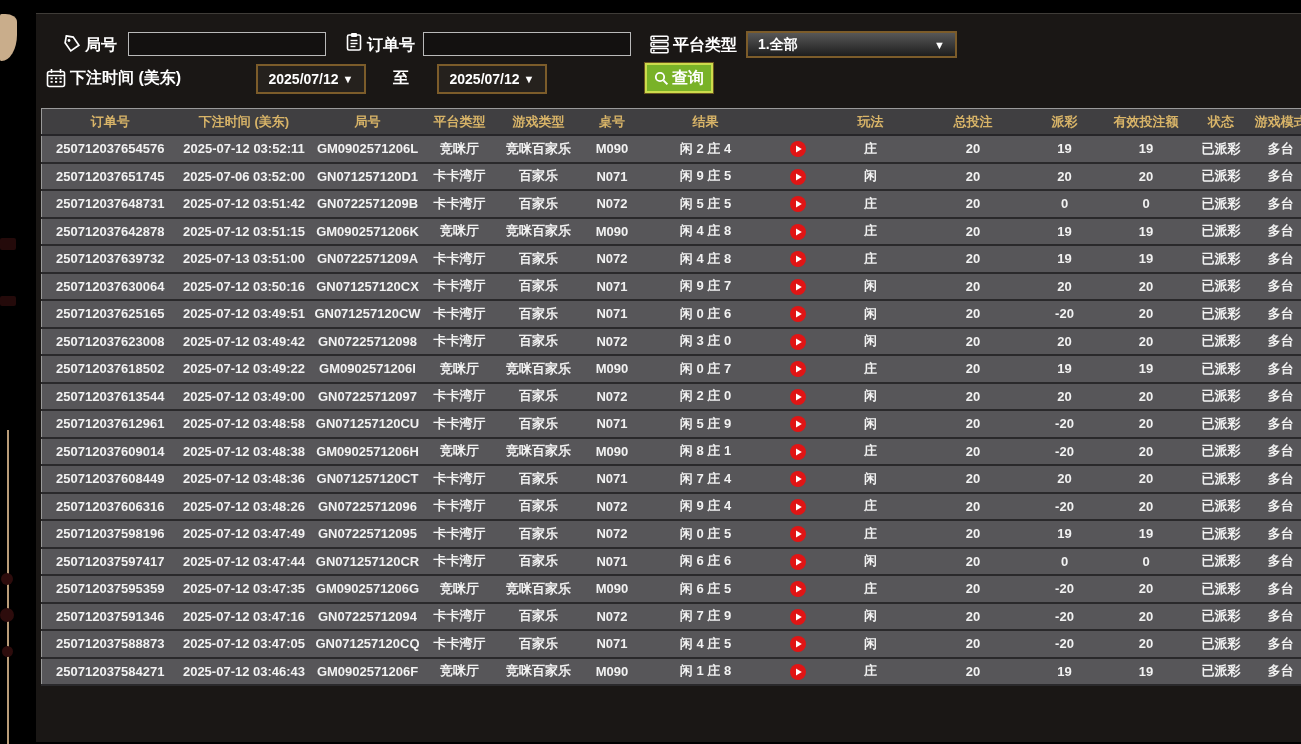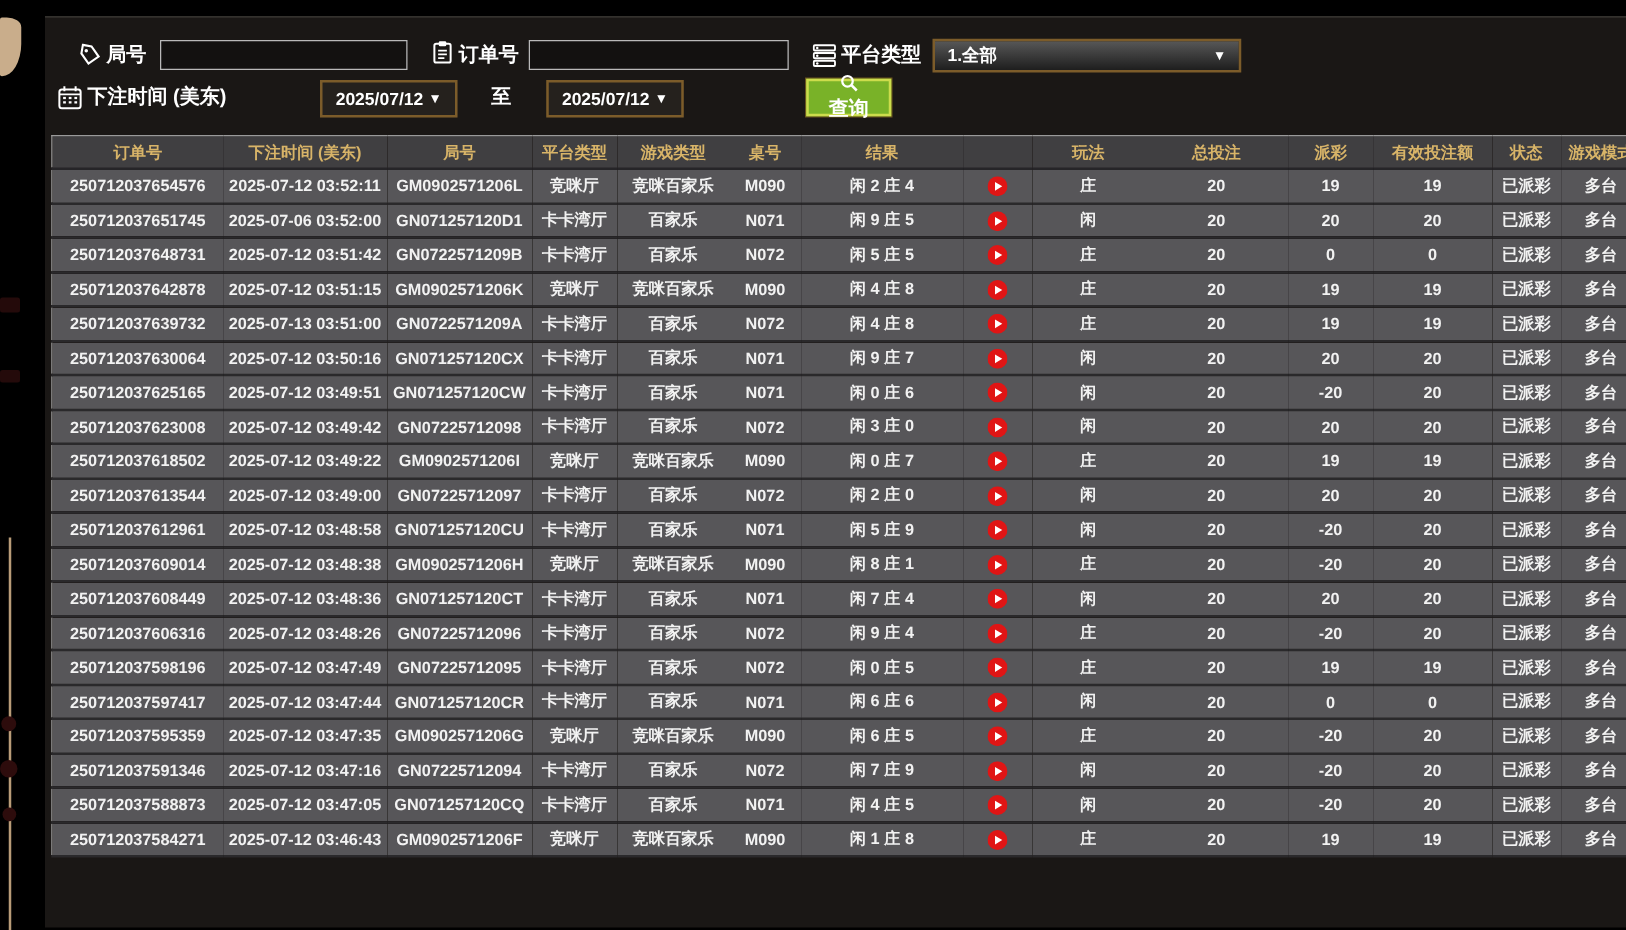--- a/index.html
+++ b/index.html
@@ -17,29 +17,29 @@
   
   .panel{position:absolute;left:36px;top:13px;width:1281px;height:728px;
          background:#1a1715;border-top:1px solid #3f3c38;}
   .lbl{position:absolute;color:#fff;font-weight:bold;font-size:16px;line-height:22px;white-space:nowrap;}
   .icn{position:absolute;width:20px;height:20px;}
   .txt-input{position:absolute;height:22px;background:#131110;border:1px solid #b9b9b9;
              color:#fff;font-size:13px;padding:0 6px;outline:none;}
   .sel{position:absolute;border:2px solid #7c5c2a;color:#fff;font-weight:bold;
        display:flex;align-items:center;cursor:pointer;box-sizing:border-box;}
   .sel .arr{margin-left:auto;font-size:11px;}
-  .platform-sel{left:710px;top:17px;width:247px;height:27px;font-size:14px;
+  .platform-sel{left:710px;top:17px;width:211px;height:27px;font-size:14px;
        background:linear-gradient(#575757,#1e1e1e);padding:0 10px;text-align:center;}
   .date-sel{top:50px;width:110px;height:30px;font-size:14px;background:#25211d;
        justify-content:center;}
   .date-sel .arr{margin-left:4px;}
   .query-btn{position:absolute;left:609px;top:49px;width:68px;height:30px;
        background:#79b228;border:2px solid #ccdc4c;box-shadow:0 0 0 1px #6b5520;
        color:#fff;font-weight:bold;font-size:16px;display:flex;align-items:center;
-       justify-content:center;gap:3px;cursor:pointer;box-sizing:border-box;padding:0;flex-direction:column;}
+       justify-content:center;gap:3px;cursor:pointer;box-sizing:border-box;padding:0;}
   
   .grid{position:absolute;left:5px;top:94px;width:1272px;border-collapse:collapse;
         table-layout:fixed;border:1px solid #9a9a9a;}
   .grid th{height:25px;background:#403f41;color:#d8b468;font-size:13px;font-weight:bold;
         padding:0;text-align:center;border-bottom:2px solid #262528;overflow:hidden;white-space:nowrap;}
   .grid td{height:25.5px;background:#575659;color:#f2f2f2;font-size:13px;font-weight:bold;
         padding:0;text-align:center;border-bottom:2px solid #2a292b;overflow:hidden;white-space:nowrap;}
   .payout-win{color:#b71e37;}
   .payout-loss{color:#2fd32f;}
   .payout-zero{color:#f2f2f2;}

